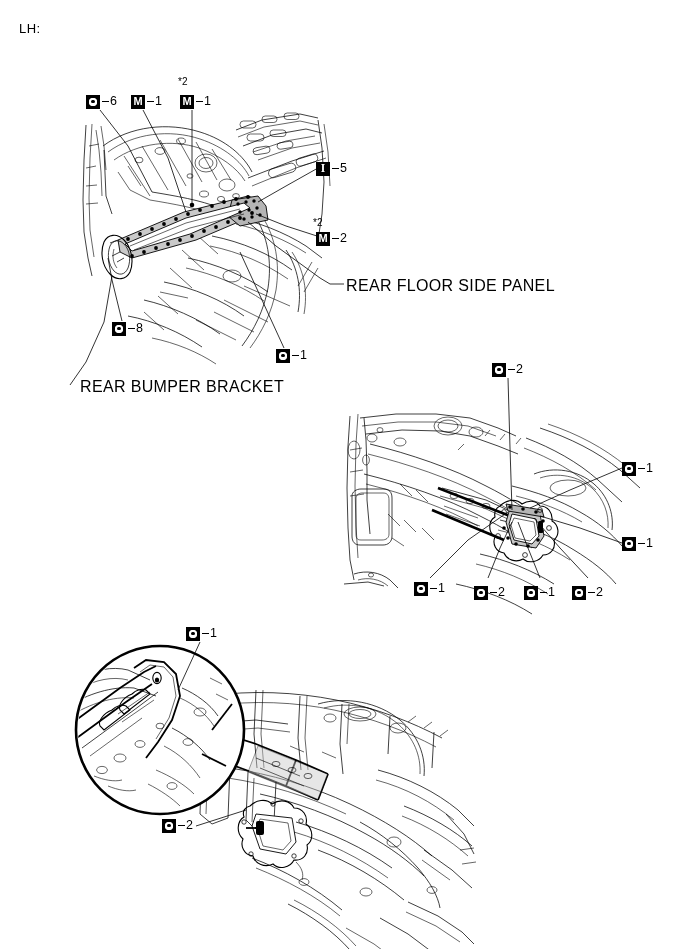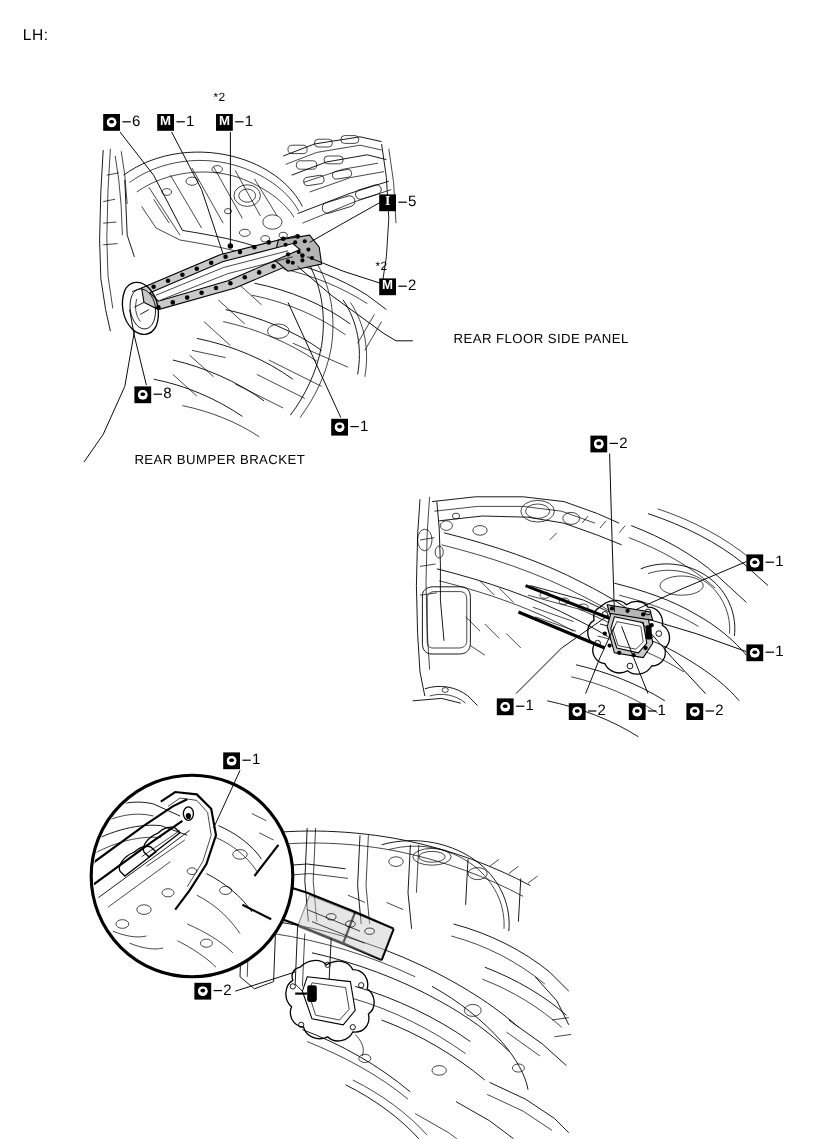--- a/index.html
+++ b/index.html
@@ -11,23 +11,22 @@
   }
   #page { position:relative; width:688px; height:949px; }
 
   
   .side-label {
     position:absolute; font-size:13px; letter-spacing:.4px;
     white-space:nowrap;
     text-align:right;
   }
   .part-name {
-    position:absolute; font-size:11px; letter-spacing:.35px;
+    position:absolute; font-size:16px; letter-spacing:.35px;
     white-space:nowrap;
-    margin-left:32px;
   }
   .star {
     position:absolute; font-size:10px; letter-spacing:.2px;
     white-space:nowrap;
   }
 
   
   .callout {
     position:absolute; display:flex; align-items:center;
     white-space:nowrap; height:15px;

